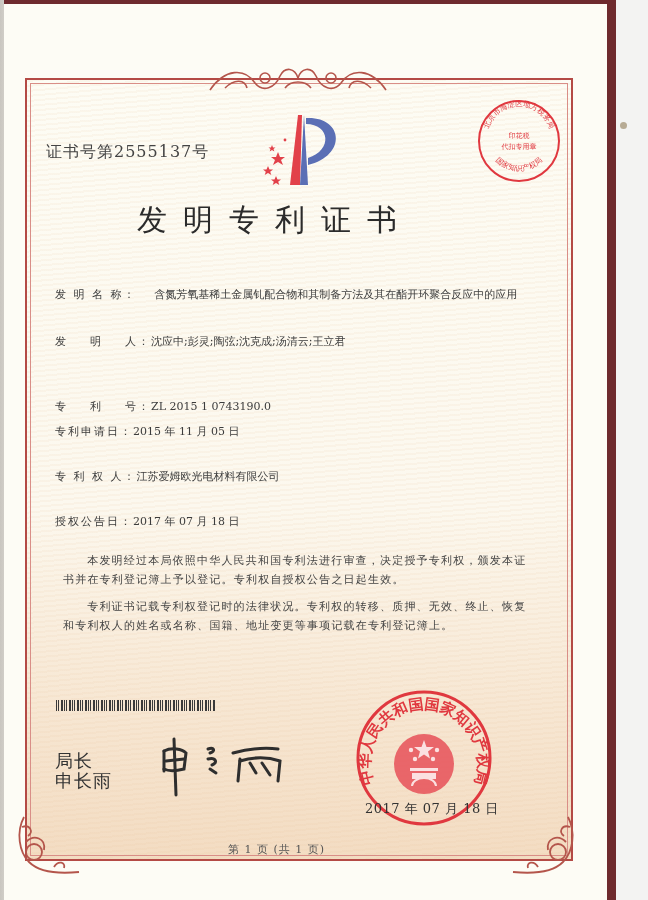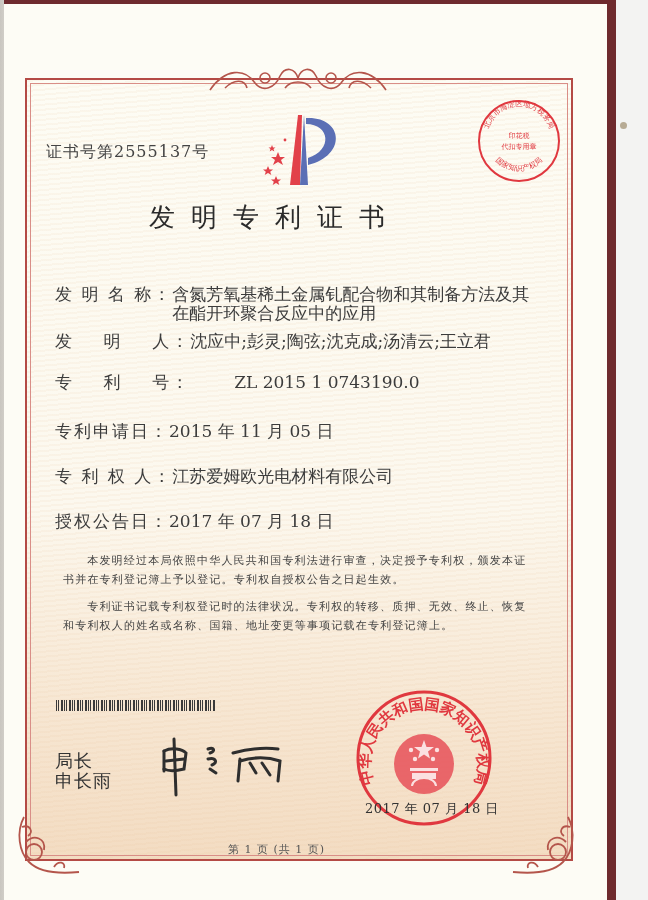--- a/index.html
+++ b/index.html
@@ -45,32 +45,32 @@
   .corner.br { left: 508px; top: 812px; transform: scaleX(-1); }
 
   .cert-no {
     position: absolute; left: 46px; top: 142px; font-size: 16px; letter-spacing: 1px; color: #444;
   }
   .logo { position: absolute; left: 248px; top: 110px; width: 100px; height: 80px; }
   .tax-stamp { position: absolute; left: 476px; top: 98px; width: 86px; height: 86px; }
   .title {
     position: absolute; left: 130px; top: 200px; width: 290px; text-align: center;
     font-family: "DejaVu Sans", "Liberation Sans", sans-serif;
-    font-size: 26px; letter-spacing: 16px; color: #2b2b2b;
+    font-size: 30px; letter-spacing: 16px; color: #2b2b2b;
   }
   .field {
-    position: absolute; left: 55px; font-size: 17px; color: #3c3c3c; display: flex;
+    position: absolute; left: 55px; font-size: 11px; color: #3c3c3c; display: flex; text-align: center;
   }
   .field .label { white-space: pre; letter-spacing: 2px; }
   .field .value { line-height: 19px; }
   .field .label { line-height: 19px; }
   .f-name { top: 285px; width: 480px; }
   .f-name .value { width: 400px; }
   .f-inventor { top: 332px; }
-  .f-patno { top: 373px; gap: 44px; }
+  .f-patno { top: 397px; }
   .f-appdate { top: 422px; }
   .f-holder { top: 467px; }
   .f-grantdate { top: 512px; }
 
   .notice {
     position: absolute; left: 55px; top: 543px; width: 485px;
     font-size: 11px; line-height: 19px; color: #444; letter-spacing: 1.2px;
   }
   .notice p { margin: 8px; text-indent: 2.2em; }
 

